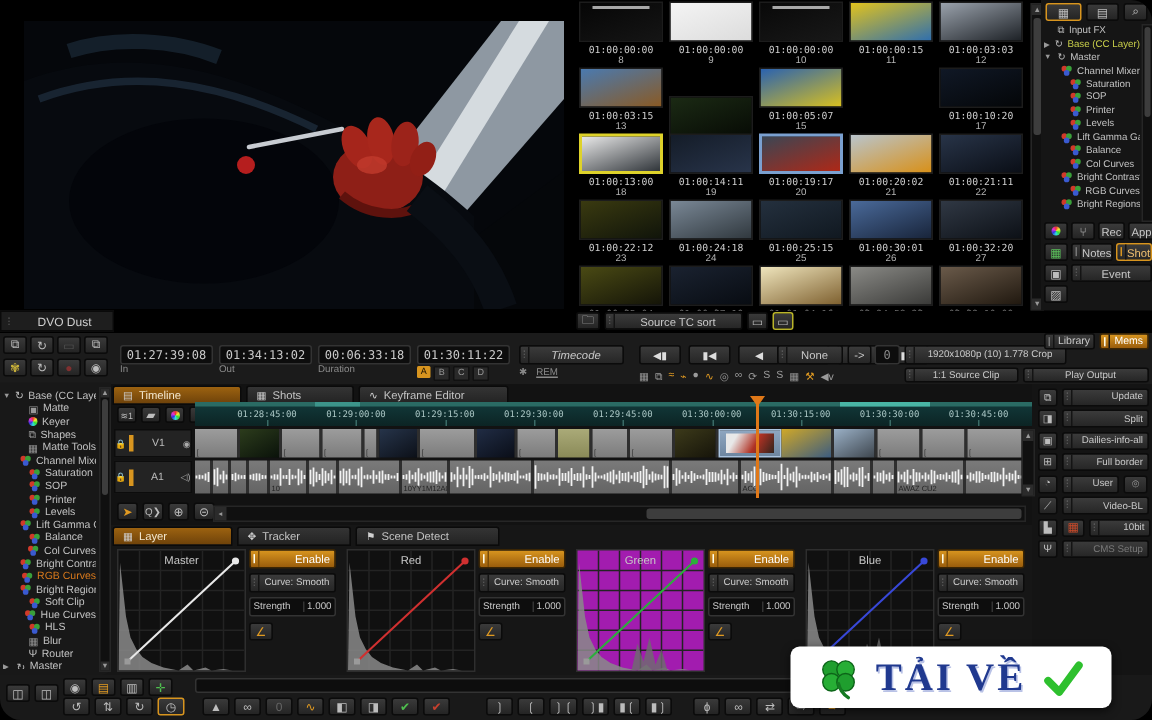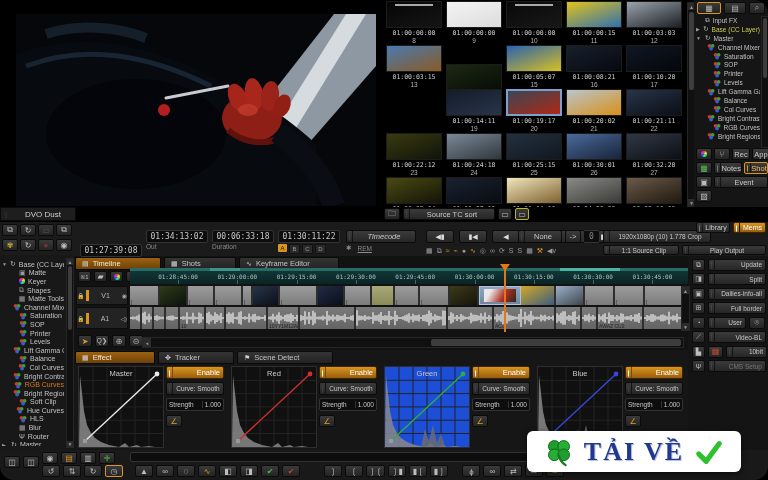--- a/index.html
+++ b/index.html
@@ -114,29 +114,29 @@
       <div class="tcell" style="left: 62px; top: 45px; margin-top: 19px;">
         <div class="th" style="background: linear-gradient(160deg, rgb(27, 42, 20) 0%, rgb(7, 11, 5) 100%);"></div>
         <div class="tc">01:00:03:23</div>
         <div class="nn">14</div>
       </div>
       <div class="tcell" style="left: 122px; top: 45px;">
         <div class="th" style="background: linear-gradient(160deg, rgb(42, 98, 176) 0%, rgb(216, 192, 32) 100%);"></div>
         <div class="tc">01:00:05:07</div>
         <div class="nn">15</div>
       </div>
-      <div class="tcell" style="left: 182px; top: 45px;">
-        <div class="th" style="background: linear-gradient(160deg, rgb(24, 32, 44) 0%, rgb(6, 8, 16) 100%);"></div>
-        <div class="tc">01:00:08:21</div>
-        <div class="nn">16</div>
-      </div>
       <div class="tcell" style="left: 242px; top: 45px;">
         <div class="th" style="background: linear-gradient(160deg, rgb(16, 24, 38) 0%, rgb(4, 6, 8) 100%);"></div>
         <div class="tc">01:00:10:20</div>
         <div class="nn">17</div>
+      </div>
+      <div class="tcell" style="left: 2px; top: 89px;">
+        <div class="th" style="background: linear-gradient(160deg, rgb(233, 233, 233) 0%, rgb(48, 53, 58) 100%); border: 2px solid rgb(222, 210, 42);"></div>
+        <div class="tc">01:00:13:00</div>
+        <div class="nn">18</div>
       </div>
       <div class="tcell" style="left: 62px; top: 89px;">
         <div class="th" style="background: linear-gradient(160deg, rgb(20, 28, 40) 0%, rgb(40, 52, 74) 100%);"></div>
         <div class="tc">01:00:14:11</div>
         <div class="nn">19</div>
       </div>
       <div class="tcell" style="left: 122px; top: 89px;">
         <div class="th" style="background: linear-gradient(160deg, rgb(58, 70, 84) 0%, rgb(174, 40, 23) 100%); border: 2px solid rgb(122, 160, 208);"></div>
         <div class="tc">01:00:19:17</div>
         <div class="nn">20</div>
@@ -628,21 +628,21 @@
           <span>Master</span>
         </div>
       </div>
     <div class="abs scroll" style="left:66px;top:3px;width:6px;height:188px;">
       <div class="sarrow" style="height:6px;">▲</div>
       <div class="sthumb" style="margin:1px;height:64px;"></div>
       <div class="sarrow abs" style="bottom:0;left:0;right:0;height:6px;">▼</div>
     </div>
   </div>
 
-  <div class="abs" style="left:80px;top:244px;">
+  <div class="abs" style="left:80px;top:230px;">
     <div class="fld" style="width:62px;height:13px;">01:27:39:08</div>
     <div class="lab">In</div>
   </div>
   <div class="abs" style="left:146px;top:230px;">
     <div class="fld" style="width:62px;height:13px;">01:34:13:02</div>
     <div class="lab">Out</div>
   </div>
   <div class="abs" style="left:212px;top:230px;">
     <div class="fld" style="width:62px;height:13px;">00:06:33:18</div>
     <div class="lab">Duration</div>
@@ -990,21 +990,21 @@
         <div class="ico" style="width: 13px; height: 12px; font-size: 7px;">Ψ</div>
         <div class="btn" style="width: 58px; height: 12px; font-size: 6.5px;">
           <span class="dots">⋮</span>
           <span style="flex:1;text-align:right;padding-right:3px;color:#777;">CMS Setup</span>
         </div>
       </div>
     </div>
 
   <div class="tab active" style="left:75px;top:351px;width:80px;">
     <span class="ticon">▦</span>
-      <span>Effect</span>
+      <span>Layer</span>
   </div>
   <div class="tab" style="left:158px;top:351px;width:76px;">
     <span class="ticon">✥</span>
       <span>Tracker</span>
   </div>
   <div class="tab" style="left:237px;top:351px;width:96px;">
     <span class="ticon">⚑</span>
       <span>Scene Detect</span>
   </div>
 
@@ -1074,21 +1074,21 @@
           <span style="flex:1;text-align:center;">Curve: Smooth</span>
         </div>
         <div class="fld" style="width: 58px; height: 13px; font-size: 6.5px; font-family: &quot;Liberation Sans&quot;, sans-serif; margin-bottom: 4px;">
           <span style="flex:1;padding-left:2px;text-align:left;">Strength</span>
           <span style="border-left:1px solid #333;padding:0 2px;">1.000</span>
         </div>
         <div class="ico" style="width: 16px; height: 12px;">
           <span class="org">∠</span>
         </div>
       </div>
-      <div style="position: absolute; left: 384px; top: 0px; width: 84px; height: 80px; background: #1d4ed8; border: 1px solid rgb(46, 46, 46);">
+      <div style="position: absolute; left: 384px; top: 0px; width: 84px; height: 80px; background: #a21caf; border: 1px solid rgb(46, 46, 46);">
         <svg width="84" height="80">
           <line x1="14" y1="0" x2="14" y2="80" stroke="#232323"></line>
           <line x1="0" y1="13.3" x2="84" y2="13.3" stroke="#232323"></line>
           <line x1="28" y1="0" x2="28" y2="80" stroke="#232323"></line>
           <line x1="0" y1="26.6" x2="84" y2="26.6" stroke="#232323"></line>
           <line x1="42" y1="0" x2="42" y2="80" stroke="#232323"></line>
           <line x1="0" y1="39.900000000000006" x2="84" y2="39.900000000000006" stroke="#232323"></line>
           <line x1="56" y1="0" x2="56" y2="80" stroke="#232323"></line>
           <line x1="0" y1="53.2" x2="84" y2="53.2" stroke="#232323"></line>
           <line x1="70" y1="0" x2="70" y2="80" stroke="#232323"></line>

